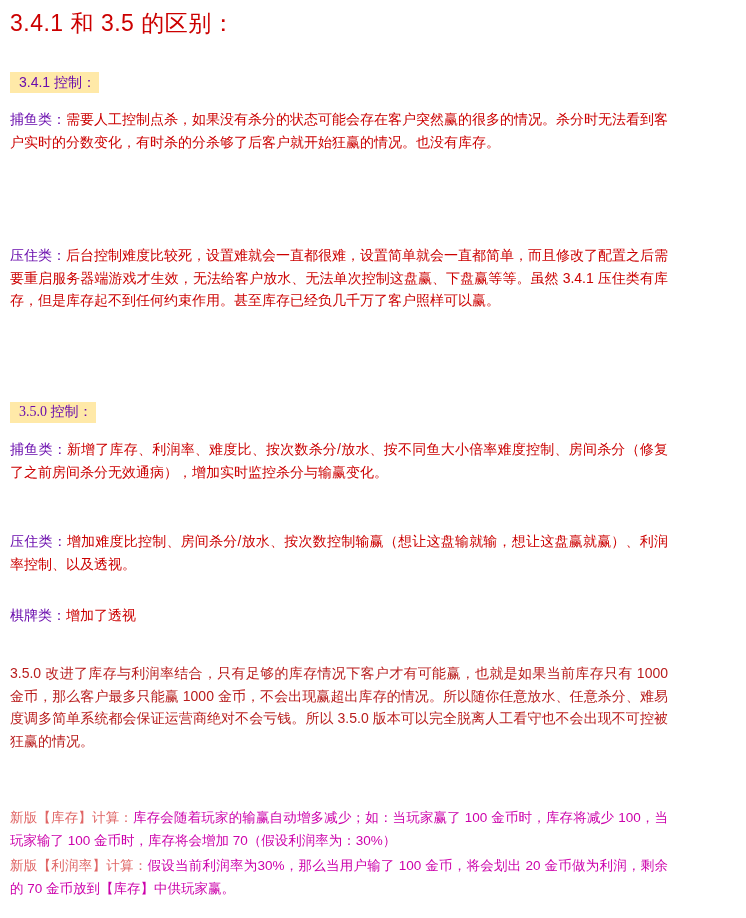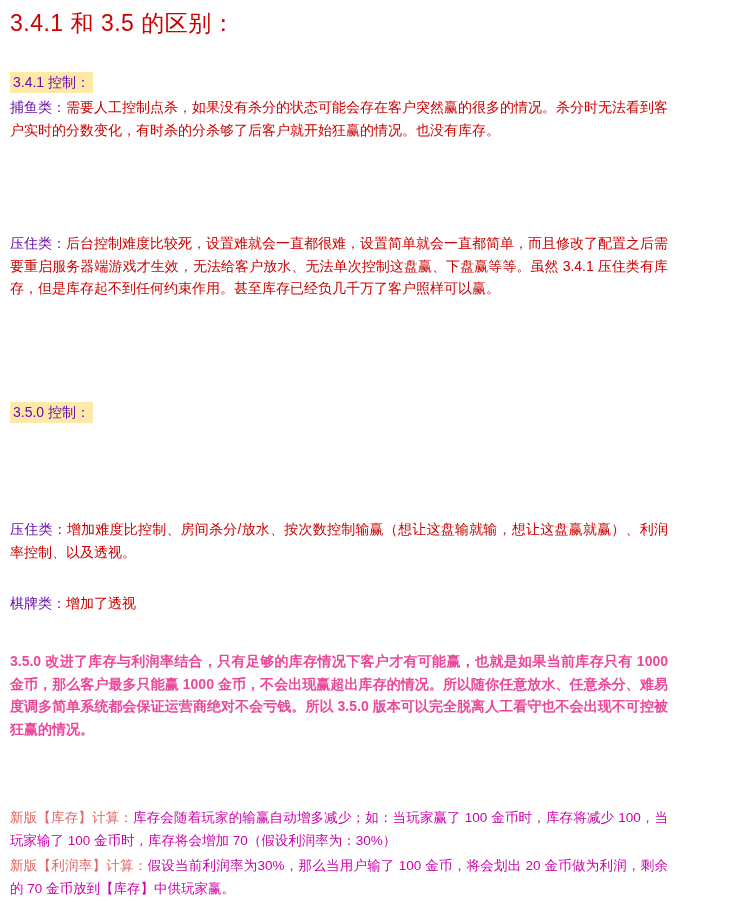--- a/index.html
+++ b/index.html
@@ -27,44 +27,44 @@
     font-size: 23px;
     color: #cc0000;
     font-weight: normal;
     letter-spacing: 0.5px;
   }
   .section-head {
     display: inline-block;
     color: #6a0dad;
     font-size: 14px;
     background: #ffe9a8;
-    padding: 1px 3px 2px 3px;
+    padding: 1px 3px 2px 9px;
     line-height: 1.3;
   }
   .block {
     position: absolute;
     left: 10px;
     right: 10px;
   }
   .para {
     font-size: 14px;
     line-height: 1.62;
     color: #cc0000;
-    margin: 0 0 14px 0;
+    margin: 12px 0 14px 0;
     text-align: justify;
   }
   .lead {
     color: #6a0dad;
   }
   .red-text {
     color: #cc0000;
   }
   .bold-red {
-    color: #ec4899;
-    font-weight: bold;
+    color: #b91c1c;
+    font-weight: normal;
   }
   .pink {
     color: #e06666;
   }
   .magenta {
     color: #cc00aa;
   }
   .note {
     font-size: 13.5px;
     line-height: 1.7;
@@ -85,24 +85,27 @@
 
   <div class="block" style="top: 96px;">
     <p class="para"><span class="lead">捕鱼类：</span><span class="red-text">需要人工控制点杀，如果没有杀分的状态可能会存在客户突然赢的很多的情况。杀分时无法看到客户实时的分数变化，有时杀的分杀够了后客户就开始狂赢的情况。也没有库存。</span></p>
   </div>
 
   <div class="block" style="top: 232px;">
     <p class="para"><span class="lead">压住类：</span><span class="red-text">后台控制难度比较死，设置难就会一直都很难，设置简单就会一直都简单，而且修改了配置之后需要重启服务器端游戏才生效，无法给客户放水、无法单次控制这盘赢、下盘赢等等。虽然 3.4.1 压住类有库存，但是库存起不到任何约束作用。甚至库存已经负几千万了客户照样可以赢。</span></p>
   </div>
 
 
-  <div class="block" style="top: 402px;">
+  <div class="block" style="top: 402px; font-family: Liberation Serif, serif;">
     <div class="section-head">3.5.0 控制：</div>
   </div>
 
+  <div class="block" style="top: 426px;">
+    <p class="para"><span class="lead">捕鱼类：</span><span class="red-text">新增了库存、利润率、难度比、按次数杀分/放水、按不同鱼大小倍率难度控制、房间杀分（修复了之前房间杀分无效通病），增加实时监控杀分与输赢变化。</span></p>
+  </div>
 
   <div class="block" style="top: 592px;">
     <p class="para"><span class="lead">棋牌类：</span><span class="red-text">增加了透视</span></p>
   </div>
 
   <div class="block" style="top: 518px;">
     <p class="para"><span class="lead">压住类：</span><span class="red-text">增加难度比控制、房间杀分/放水、按次数控制输赢（想让这盘输就输，想让这盘赢就赢）、利润率控制、以及透视。</span></p>
   </div>
 
   <div class="block" style="top: 650px;">

